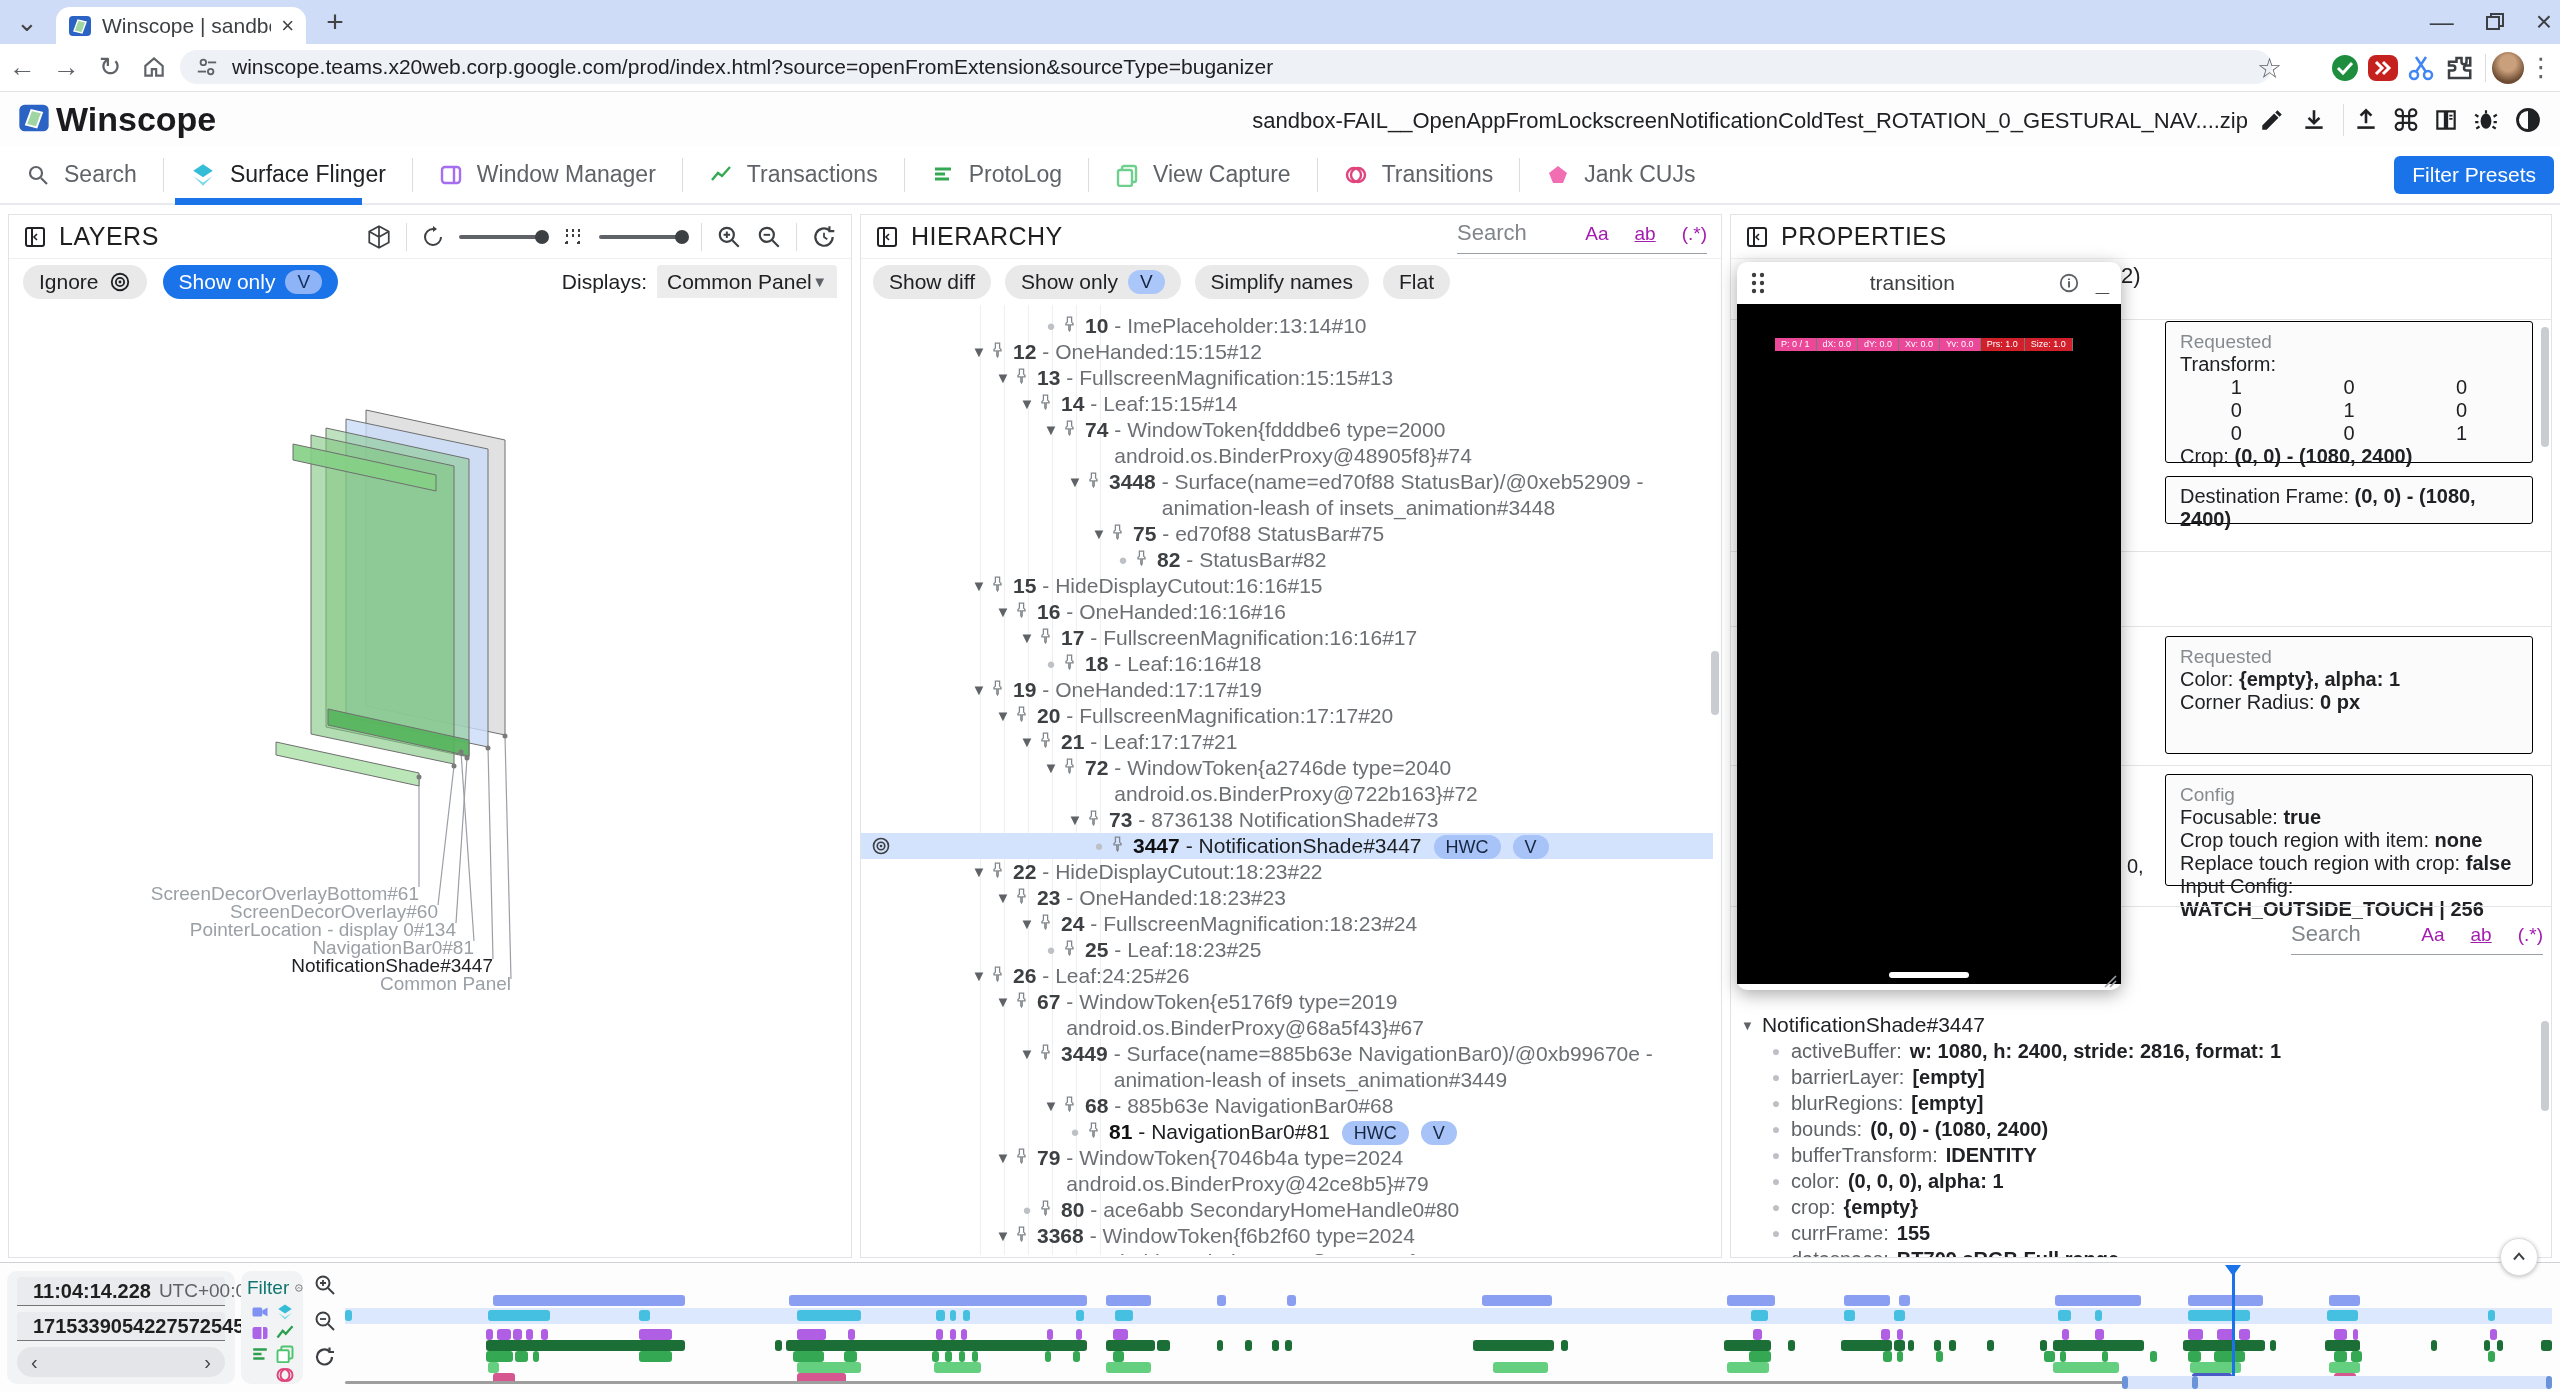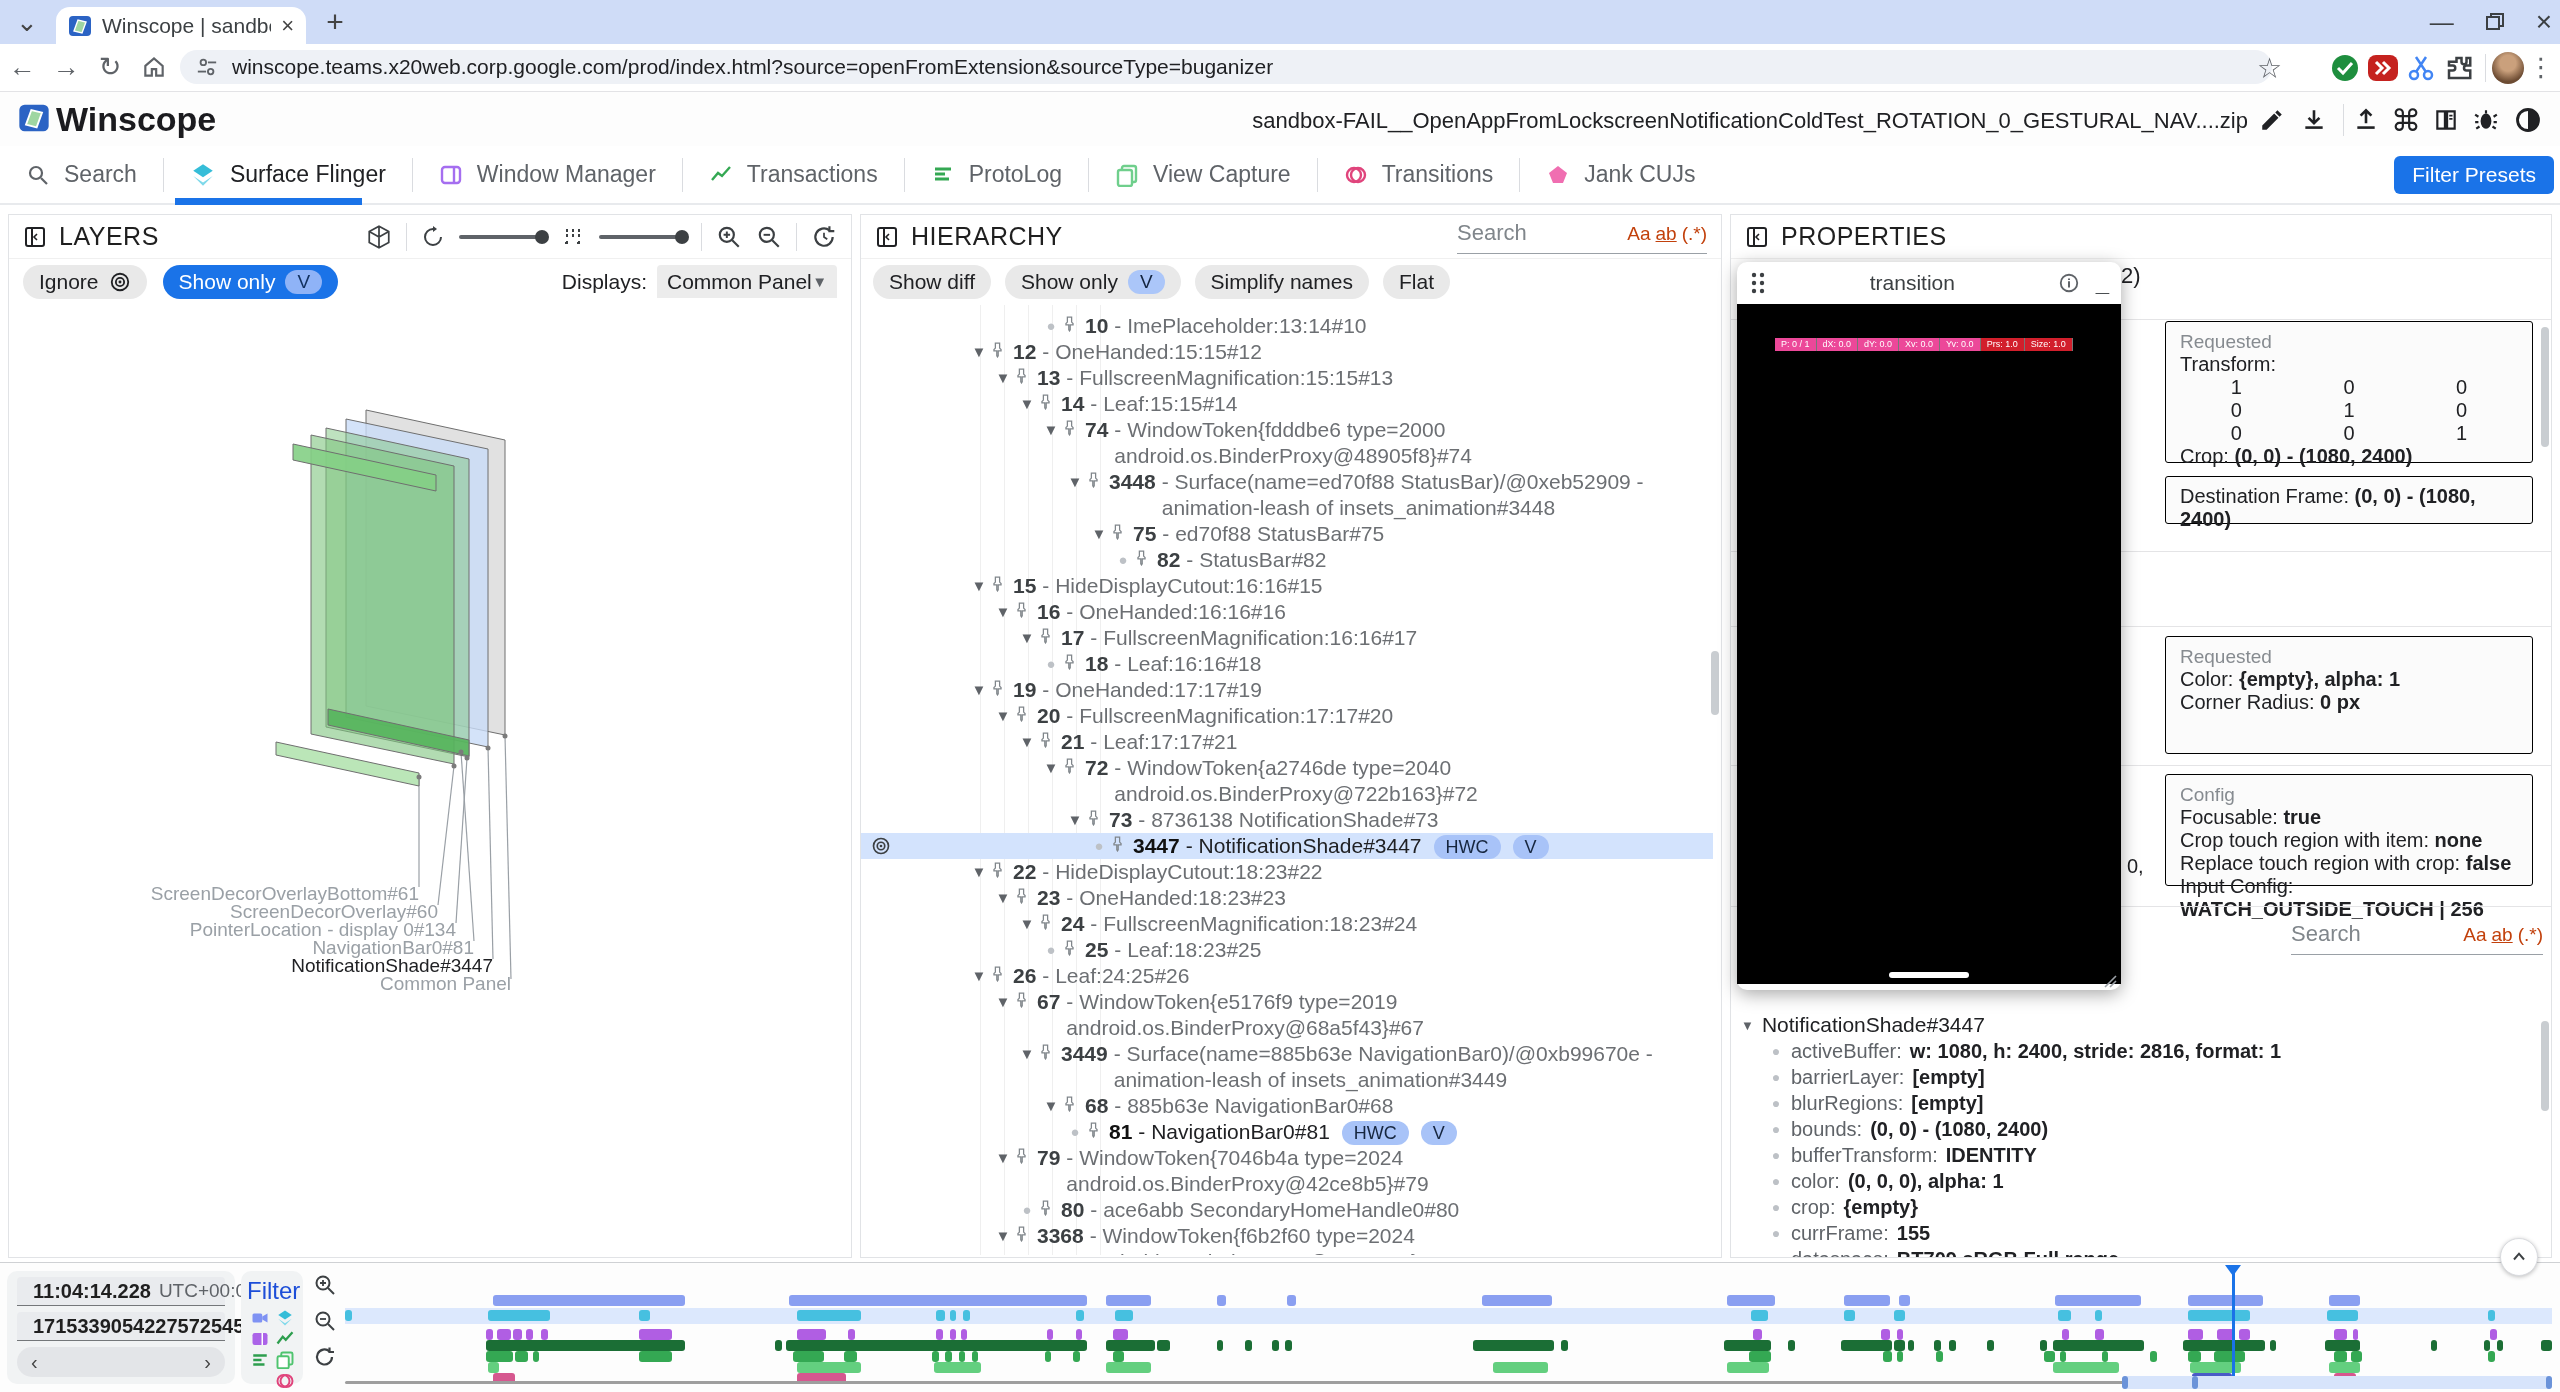--- a/index.html
+++ b/index.html
@@ -55,21 +55,21 @@
   #displays{position:absolute;right:14px;top:6px;display:flex;align-items:center;gap:10px;
     font-size:21px;color:#202124}
   #dsel{width:180px;height:33px;background:#ececec;border-radius:4px 4px 0 0;display:flex;
     align-items:center;justify-content:space-between;padding:0 10px;font-size:21px}
   .l3dlabel{position:absolute;font-size:19px;color:#9aa0a6;white-space:nowrap}
   .l3dlabel.em{color:#202124;font-weight:500}
   
   #hierarchy{left:860px;width:862px}
   .searchbox{display:flex;align-items:baseline;border-bottom:1px solid #9aa0a6;height:34px;gap:8px}
   .searchbox .ph{font-size:22px;color:#80868b}
-  .matchers{font-size:19px;color:#c2410c;display:flex;gap:5px;align-items:baseline}
+  .matchers{font-size:19px;color:#a21caf;display:flex;gap:26px;align-items:baseline}
   #hcontrols{position:absolute;left:0;top:44px;right:0;height:46px;display:flex;align-items:center;
     padding:0 12px;gap:14px}
   #tree{position:absolute;left:0;top:90px;right:8px;bottom:2px;overflow:hidden;padding-top:8px}
   .trow{position:relative;display:flex;align-items:flex-start;line-height:26px;font-size:21px;color:#6c6f73}
   .trow .caret{width:20px;flex:none;color:#5f6368;font-size:15px;text-align:center}
   .trow .leafdot{width:20px;flex:none;text-align:center;color:#bdc1c6;font-size:15px}
   .trow .num{font-weight:700;color:#3c4043;margin:0 6px 0 4px;flex:none}
   .trow .txt{flex:1;min-width:0}
   .trow.sel{background:#d3e3fd;color:#1b1b1b}
   .trow.sel .num,.trow.bold .num{color:#111}
@@ -948,21 +948,21 @@
         </svg>
     </div>
     <div id="tlnav">
       <span>‹</span>
       <span>›</span>
     </div>
   </div>
 
   <div class="tlbox" style="left:241px;top:8px;width:62px;height:113px">
     <div style="display:flex;align-items:center;gap:6px;padding:6px 0 0 6px">
-      <span style="font-size:24px;color:#1d4ed8">Filter</span>
+      <span style="font-size:19px;color:#0f766e">Filter</span>
       <svg width="20" height="20" viewBox="0 0 24 24">
           <circle cx="12" cy="12" r="10" fill="none" stroke="#3c4043" stroke-width="2"></circle>
           <path d="M8 14 L12 10 L16 14" fill="none" stroke="#3c4043" stroke-width="2"></path>
         </svg>
     </div>
     <div style="display:grid;grid-template-columns:1fr 1fr;justify-items:center;row-gap:3px;padding:4px 6px 0">
       <svg width="18" height="18" viewBox="0 0 24 24">
           <rect x="2" y="6" width="13" height="12" rx="2" fill="#7f92f3"></rect>
           <path d="M15 10 L22 6 V18 L15 14 Z" fill="#7f92f3"></path>
         </svg>

